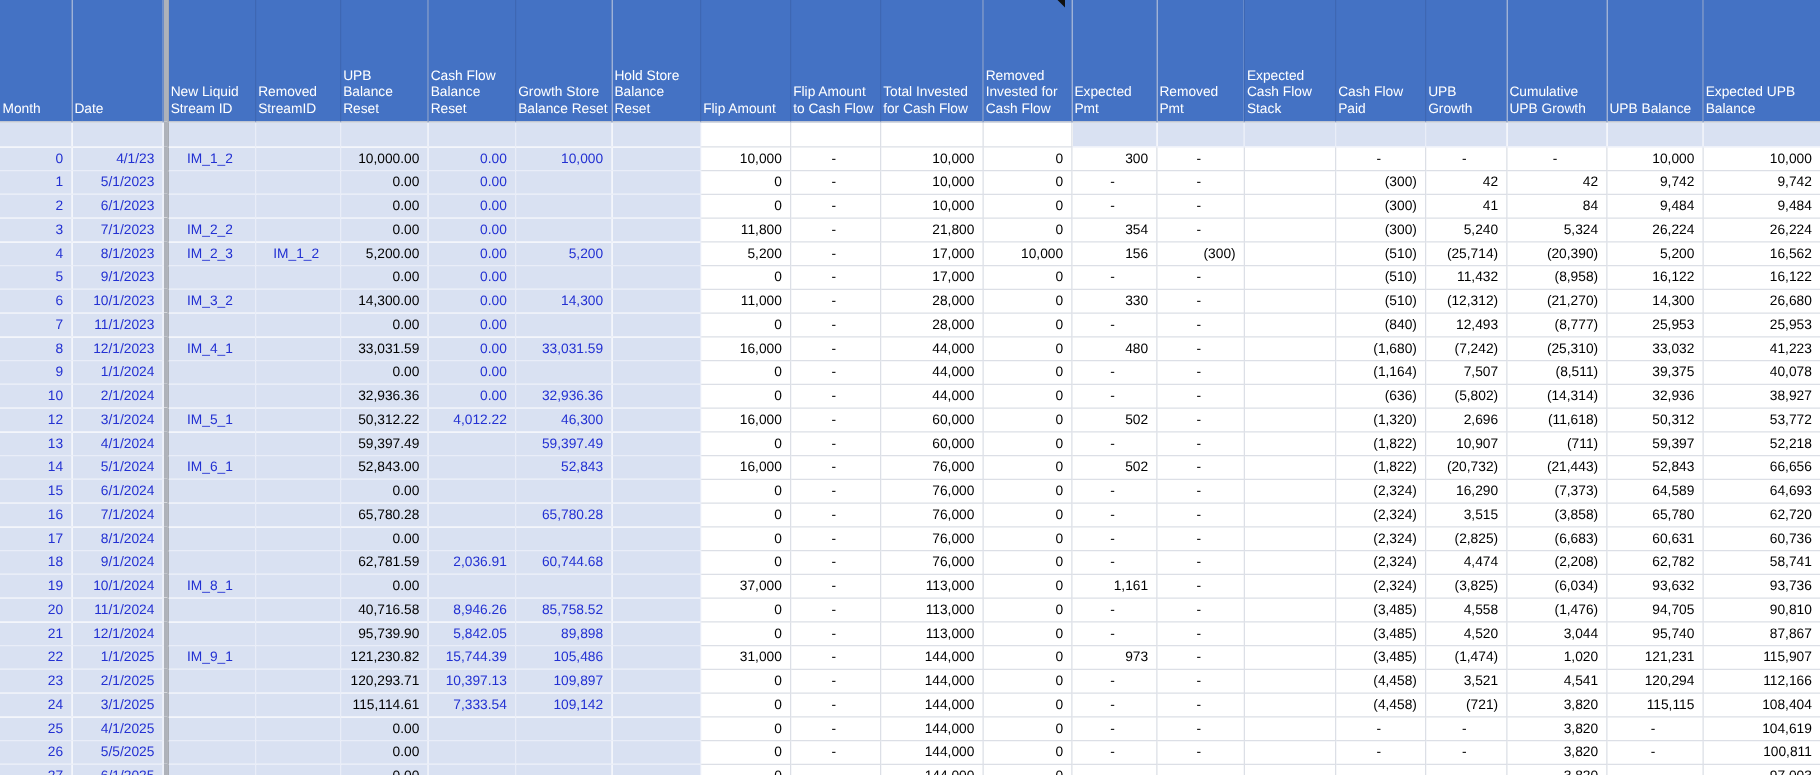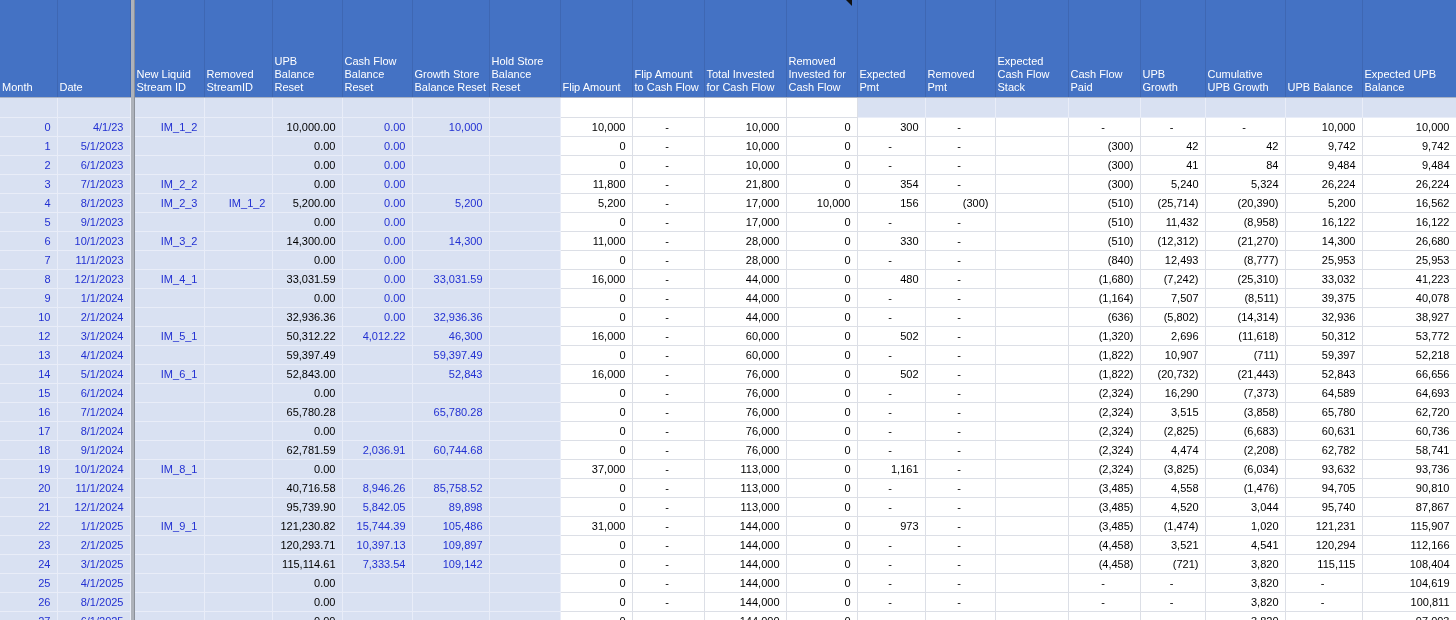--- a/index.html
+++ b/index.html
@@ -21,21 +21,21 @@
   td.cell{
     height:19px;font-size:11px;line-height:18px;color:#000;
     border-right:1px solid var(--grid-white);border-bottom:1px solid var(--grid-white);
     padding:0 6px 0 4px;background:#fff;
   }
   td.band{
     background:var(--band-bg);
     border-right-color:var(--grid-band);border-bottom-color:var(--grid-band);
   }
   td.num{text-align:right;}
-  td.txt{text-align:right;}
+  td.txt{text-align:center;}
   td.dash{text-align:center;}
   td.blue{color:var(--blue-text);}
   tr.blank-row{height:20px;}
   tbody tr{height:19px;}
   
   td.divider,th.divider{
     background:var(--divider-bg);padding:0;
     border-left:1px solid #8b9099;border-right:1px solid #8b9099;border-bottom:none;
   }
   
@@ -691,21 +691,21 @@
           <td class="cell dash">-</td>
           <td class="cell num"></td>
           <td class="cell dash">-</td>
           <td class="cell dash">-</td>
           <td class="cell num">3,820</td>
           <td class="cell dash">-</td>
           <td class="cell num">104,619</td>
         </tr>
         <tr>
           <td class="cell band num blue">26</td>
-          <td class="cell band num blue">8/1/2025</td>
+          <td class="cell band num blue">5/5/2025</td>
           <td class="divider"></td>
           <td class="cell band txt blue"></td>
           <td class="cell band txt blue"></td>
           <td class="cell band num">0.00</td>
           <td class="cell band num blue"></td>
           <td class="cell band num blue"></td>
           <td class="cell band num"></td>
           <td class="cell num">0</td>
           <td class="cell dash">-</td>
           <td class="cell num">144,000</td>

